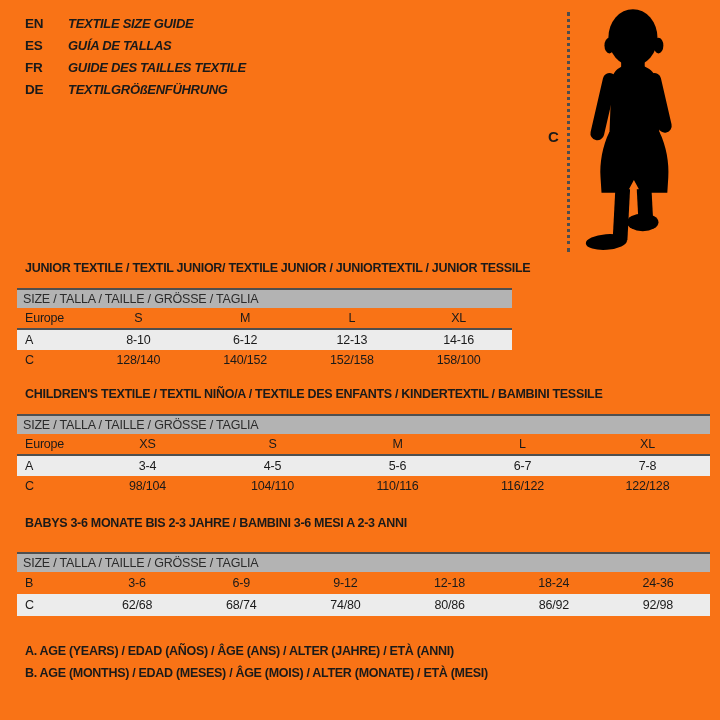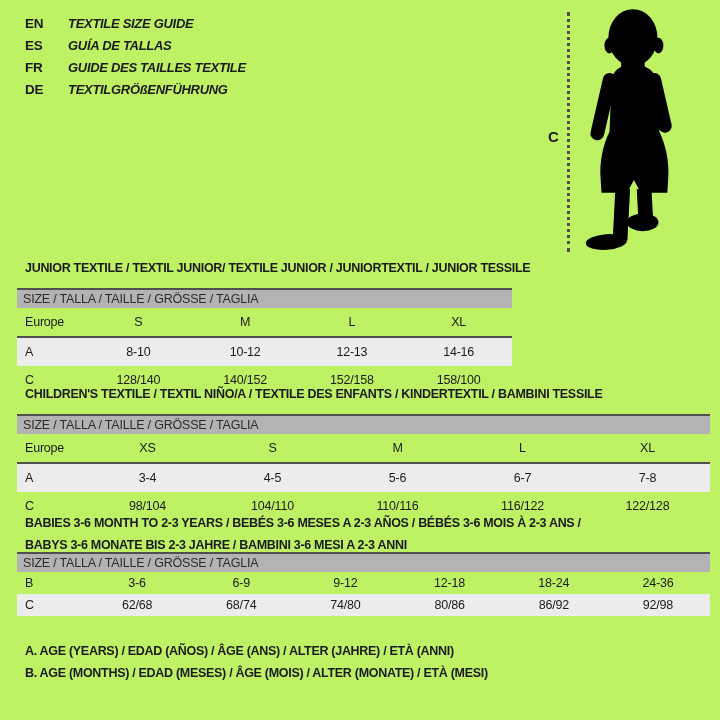--- a/index.html
+++ b/index.html
@@ -1,17 +1,17 @@
 <!DOCTYPE html>
 <html><head>
 <meta charset="utf-8">
 <style>
   html,body{margin:0;padding:0;background:#ffffff;}
   #canvas{
-    position:relative;width:720px;height:720px;background:#bef264;overflow:hidden;
+    position:relative;width:720px;height:720px;background:#f97316;overflow:hidden;
     font-family:"Liberation Sans","DejaVu Sans",sans-serif;color:#1a1a1a;
   }
   
   .lang-list{position:absolute;left:25px;top:13px;}
   .lang-row{display:flex;height:21.8px;align-items:center;}
   .lang-code{width:43px;font-weight:bold;font-size:13.5px;letter-spacing:-0.3px;}
   .lang-label{font-weight:bold;font-size:13px;letter-spacing:-0.3px;white-space:nowrap;font-style:italic;}
   
   .height-line{position:absolute;left:567px;top:12px;height:240px;width:0;
     border-left:3px dotted #4d4d4d;}
@@ -20,21 +20,21 @@
   
   .sec-title{position:absolute;left:25px;font-weight:bold;font-size:12.5px;
     letter-spacing:-0.3px;white-space:nowrap;}
   .sec-title.twolines{line-height:21.5px;}
   
   .size-table{position:absolute;left:17px;}
   .topline{height:2px;background:#4f4f4f;}
   .sep{height:2px;background:#4f4f4f;}
   .bar{height:18px;background:#b3b3b3;display:flex;align-items:center;
     padding-left:6px;font-size:12.5px;letter-spacing:-0.2px;color:#2b2b2b;}
-  .trow{display:flex;height:28px;align-items:center;font-size:12.5px;letter-spacing:-0.2px;}
+  .trow{display:flex;height:20px;align-items:center;font-size:12.5px;letter-spacing:-0.2px;}
   .trow.tall{height:22px;}
   .trow.shade{background:#ececec;}
   .lbl{width:68px;padding-left:8px;box-sizing:border-box;}
   .cell{flex:1;text-align:center;}
   
   .footnotes{position:absolute;left:25px;top:640px;}
   .footnote{font-weight:bold;font-size:12.5px;letter-spacing:-0.3px;
     line-height:22.2px;white-space:nowrap;}
 </style>
 </head>
@@ -95,21 +95,21 @@
       <span class="lbl">Europe</span>
       <span class="cell">S</span>
       <span class="cell">M</span>
       <span class="cell">L</span>
       <span class="cell">XL</span>
     </div>
     <div class="sep"></div>
     <div class="trow shade">
       <span class="lbl">A</span>
       <span class="cell">8-10</span>
-      <span class="cell">10-12</span>
+      <span class="cell">6-12</span>
       <span class="cell">12-13</span>
       <span class="cell">14-16</span>
     </div>
     <div class="trow">
       <span class="lbl">C</span>
       <span class="cell">128/140</span>
       <span class="cell">140/152</span>
       <span class="cell">152/158</span>
       <span class="cell">158/100</span>
     </div>
@@ -140,21 +140,20 @@
       <span class="lbl">C</span>
       <span class="cell">98/104</span>
       <span class="cell">104/110</span>
       <span class="cell">110/116</span>
       <span class="cell">116/122</span>
       <span class="cell">122/128</span>
     </div>
   </div>
 
   <div class="sec-title twolines" style="top:513px">
-    <div>BABIES 3-6 MONTH TO 2-3 YEARS / BEBÉS 3-6 MESES A 2-3 AÑOS / BÉBÉS 3-6 MOIS À 2-3 ANS /</div>
     <div>BABYS 3-6 MONATE BIS 2-3 JAHRE / BAMBINI 3-6 MESI A 2-3 ANNI</div>
   </div>
   <div class="size-table" style="top:552px;width:693px">
     <div class="topline"></div>
     <div class="bar">SIZE / TALLA / TAILLE / GRÖSSE / TAGLIA</div>
     <div class="trow tall">
       <span class="lbl">B</span>
       <span class="cell">3-6</span>
       <span class="cell">6-9</span>
       <span class="cell">9-12</span>

